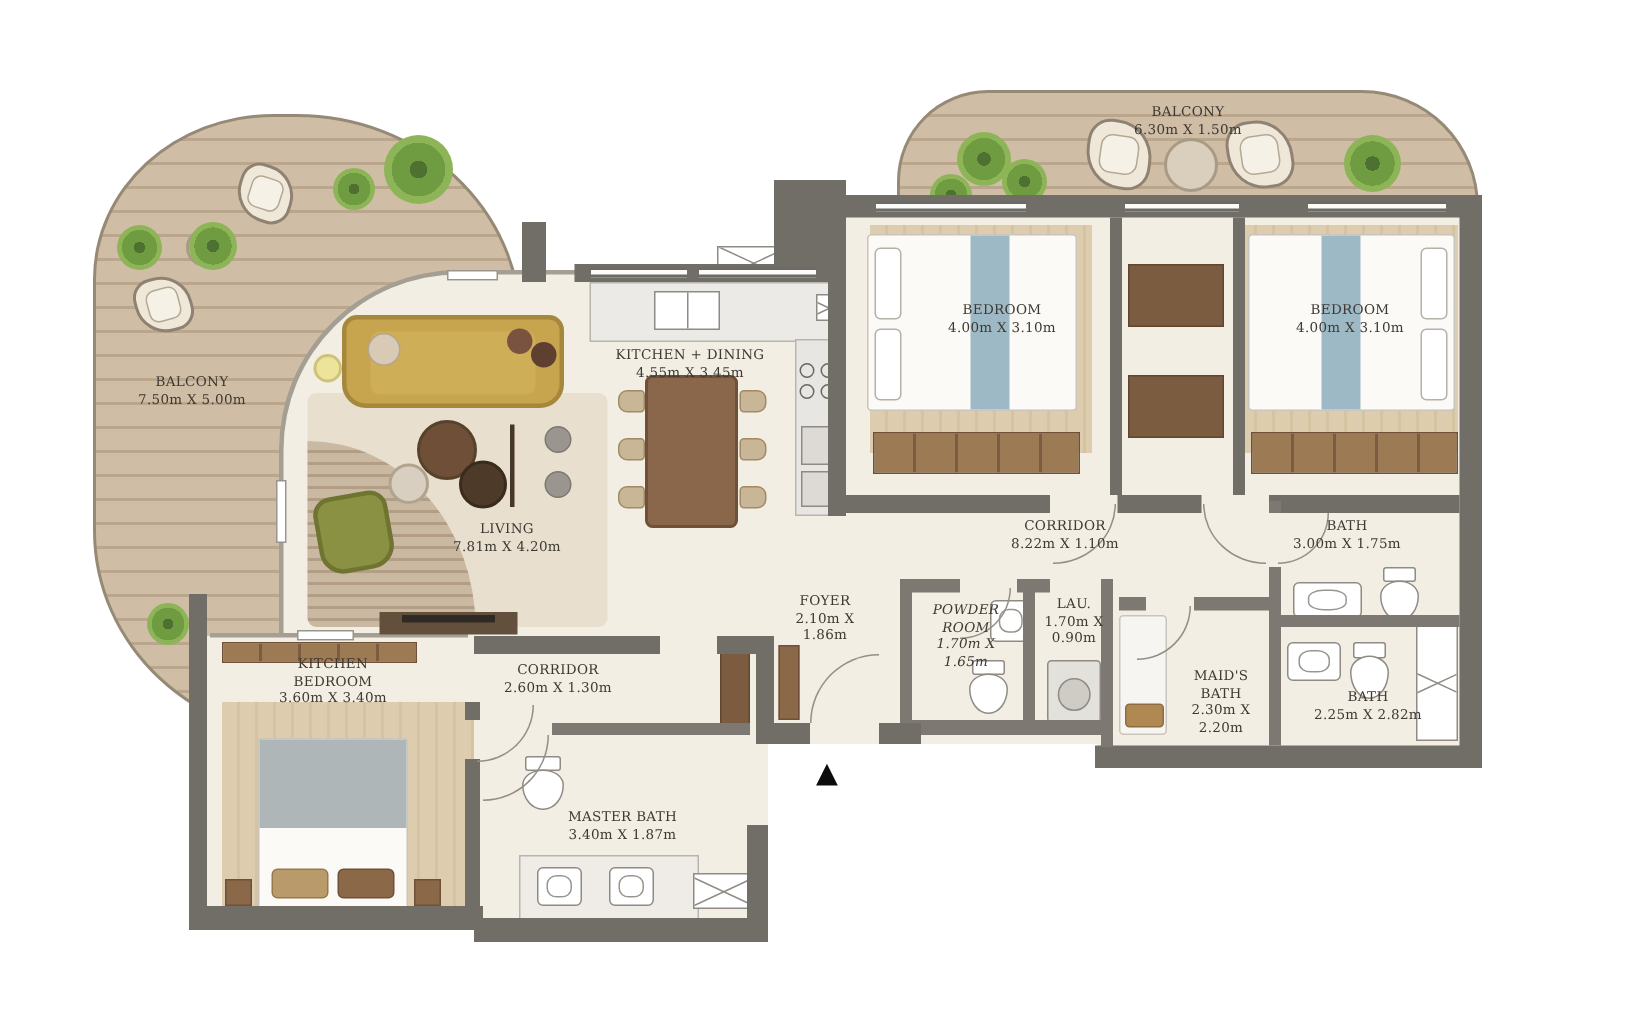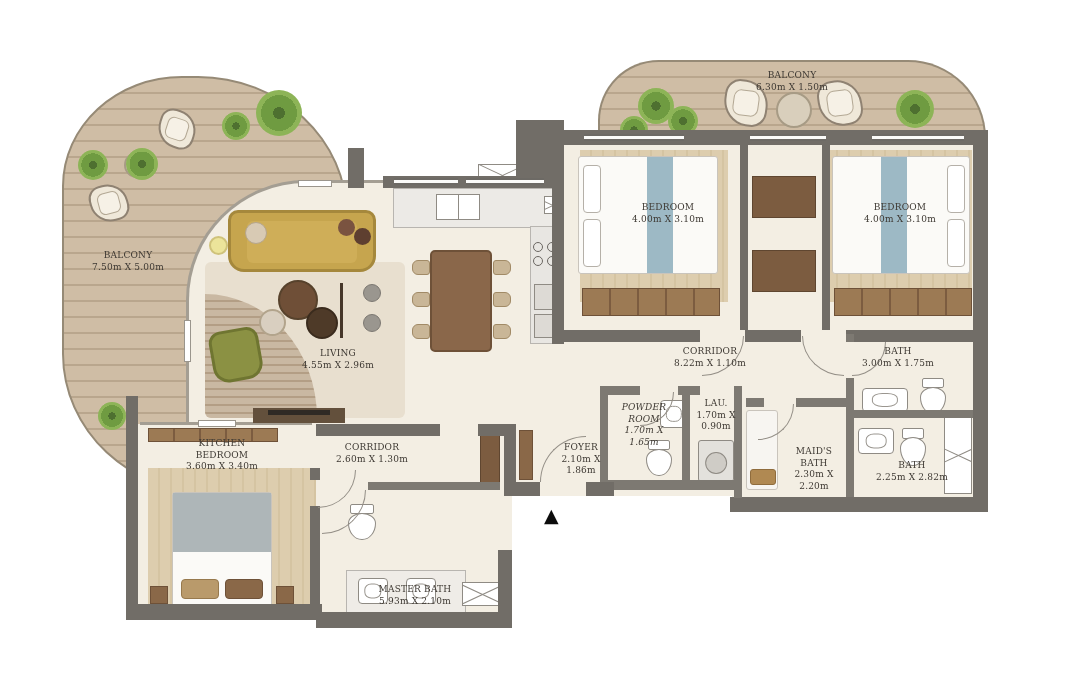--- a/index.html
+++ b/index.html
@@ -250,60 +250,64 @@
     <span class="dm">6.30m X 1.50m</span>
   </div>
   <div class="lbl" style="left:668px;top:202px;width:110px;">
     <span class="nm">BEDROOM</span>
     <span class="dm">4.00m X 3.10m</span>
   </div>
   <div class="lbl" style="left:900px;top:202px;width:110px;">
     <span class="nm">BEDROOM</span>
     <span class="dm">4.00m X 3.10m</span>
   </div>
+  <div class="lbl" style="left:460px;top:232px;width:130px;">
+    <span class="nm">KITCHEN + DINING</span>
+    <span class="dm">4.55m X 3.45m</span>
+  </div>
   <div class="lbl" style="left:338px;top:348px;width:110px;">
     <span class="nm">LIVING</span>
-    <span class="dm">4.55m X 2.96m</span>
+    <span class="dm">7.81m X 4.20m</span>
   </div>
   <div class="lbl" style="left:710px;top:346px;width:110px;">
     <span class="nm">CORRIDOR</span>
     <span class="dm">8.22m X 1.10m</span>
   </div>
   <div class="lbl" style="left:898px;top:346px;width:100px;">
     <span class="nm">BATH</span>
     <span class="dm">3.00m X 1.75m</span>
   </div>
   <div class="lbl" style="left:222px;top:438px;width:78px;">
     <span class="nm">KITCHEN BEDROOM</span>
     <span class="dm">3.60m X 3.40m</span>
   </div>
   <div class="lbl" style="left:372px;top:442px;width:110px;">
     <span class="nm">CORRIDOR</span>
     <span class="dm">2.60m X 1.30m</span>
   </div>
-  <div class="lbl" style="left:550px;top:442px;width:46px;margin-left:31px;">
+  <div class="lbl" style="left:550px;top:396px;width:46px;">
     <span class="nm">FOYER</span>
     <span class="dm">2.10m X 1.86m</span>
   </div>
   <div class="lbl" style="left:644px;top:402px;width:50px;font-style:italic;">
     <span class="nm">POWDER ROOM</span>
     <span class="dm">1.70m X 1.65m</span>
   </div>
   <div class="lbl" style="left:716px;top:398px;width:44px;">
     <span class="nm">LAU.</span>
     <span class="dm">1.70m X 0.90m</span>
   </div>
   <div class="lbl" style="left:814px;top:446px;width:56px;">
     <span class="nm">MAID'S BATH</span>
     <span class="dm">2.30m X 2.20m</span>
   </div>
   <div class="lbl" style="left:912px;top:460px;width:100px;">
     <span class="nm">BATH</span>
     <span class="dm">2.25m X 2.82m</span>
   </div>
-  <div class="lbl" style="left:415px;top:540px;width:110px;margin-top:44px;">
+  <div class="lbl" style="left:415px;top:540px;width:110px;">
     <span class="nm">MASTER BATH</span>
-    <span class="dm">5.93m X 2.10m</span>
+    <span class="dm">3.40m X 1.87m</span>
   </div>
 
   <span class="entrance" style="left:544px;top:506px;">▲</span>
 
 </div>
 
 </body></html>

